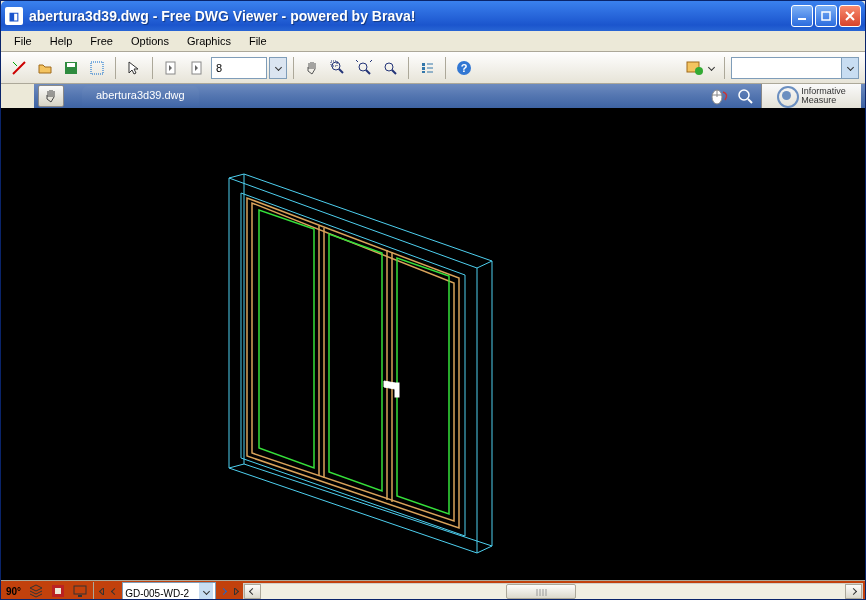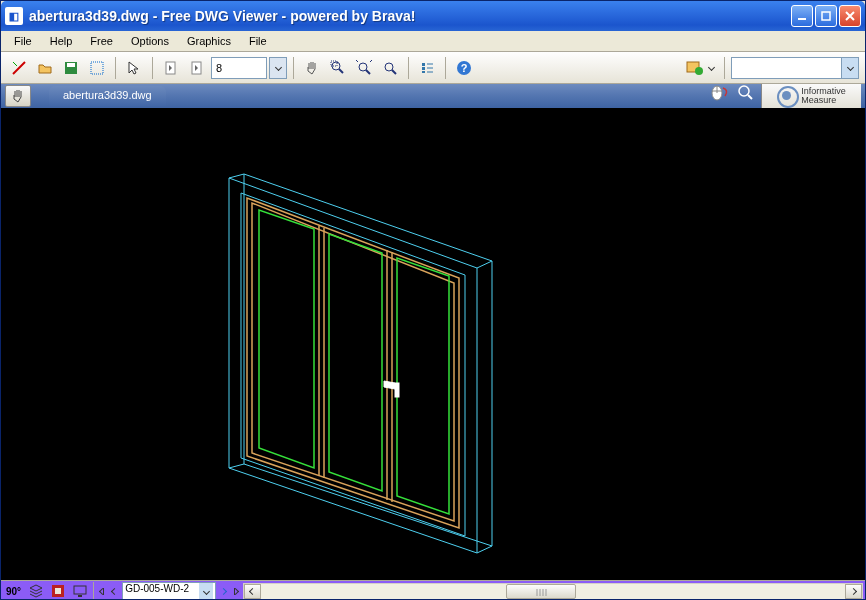--- a/index.html
+++ b/index.html
@@ -114,41 +114,42 @@
     border-left: 1px solid #7f9db9;
     display: flex; align-items: center; justify-content: center;
   }
   .doc-tabbar {
     height: 24px;
     background: linear-gradient(to bottom, #6d8bbf, #5375b0 50%, #3e63a3);
     display: flex;
     align-items: center;
     padding: 0 4px;
     color: #fff;
+    margin-left: 33px;
   }
   .doc-tabbar .pan-left {
     width: 26px; height: 22px;
     background: linear-gradient(to bottom,#fafafa,#d6d3c4);
     border: 1px solid #888;
     border-radius: 2px;
     display: flex; align-items: center; justify-content: center;
     margin-right: 18px;
     cursor: pointer;
   }
   .doc-tab {
     height: 20px;
     background: linear-gradient(to bottom, #6c8abd, #4267a7);
     border-top-left-radius: 6px; border-top-right-radius: 6px;
     padding: 3px 14px 0 14px;
     font-size: 11px;
     cursor: pointer;
   }
   .doc-tabbar .right-icons {
     margin-left: auto;
-    display: flex; align-items: flex-start; gap: 6px;
+    display: flex; align-items: flex-end; gap: 6px;
   }
   .brand {
     width: 100px; height: 24px;
     background: linear-gradient(to bottom,#fafafa,#e3e1d6);
     display: flex; align-items: center; justify-content: center;
     border-left: 1px solid #888;
     font-size: 9px; line-height: 9px;
     color: #333;
     gap: 4px;
   }
@@ -183,42 +184,42 @@
     background: #000;
     border-left: 0px;
   }
   .cad-drawing {
     position: absolute;
     left: 124px; top: 50px;
     width: 310px; height: 400px;
   }
   .statusbar {
     height: 21px;
-    background: #8b5cf6;
+    background: #c2410c;
     border-top: 1px solid #aca899;
     display: flex;
     align-items: center;
     padding: 0 2px;
     gap: 2px;
   }
   .sb-btn {
     height: 18px;
     display: flex; align-items: center; justify-content: center;
     padding: 0 3px;
     cursor: pointer;
     font-size: 10px;
   }
   .sb-sep { width:1px;height:18px;background:#aca899;margin:0 1px; }
   .sheet-combo {
     width: 94px; height: 18px;
     border: 1px solid #7f9db9;
     background: #fff;
     font-size: 10px;
     padding: 0 2px;
-    display: flex; align-items: flex-start;
+    display: flex; align-items: flex-end;
   }
   .sheet-combo .arrow {
     margin-left: auto; width: 14px; height: 16px;
     background: #c8ddf2;
     display: flex; align-items: center; justify-content: center;
   }
   .hscroll {
     flex: 1; height: 17px;
     background: #f1efe2;
     border: 1px solid #d4d0c8;

